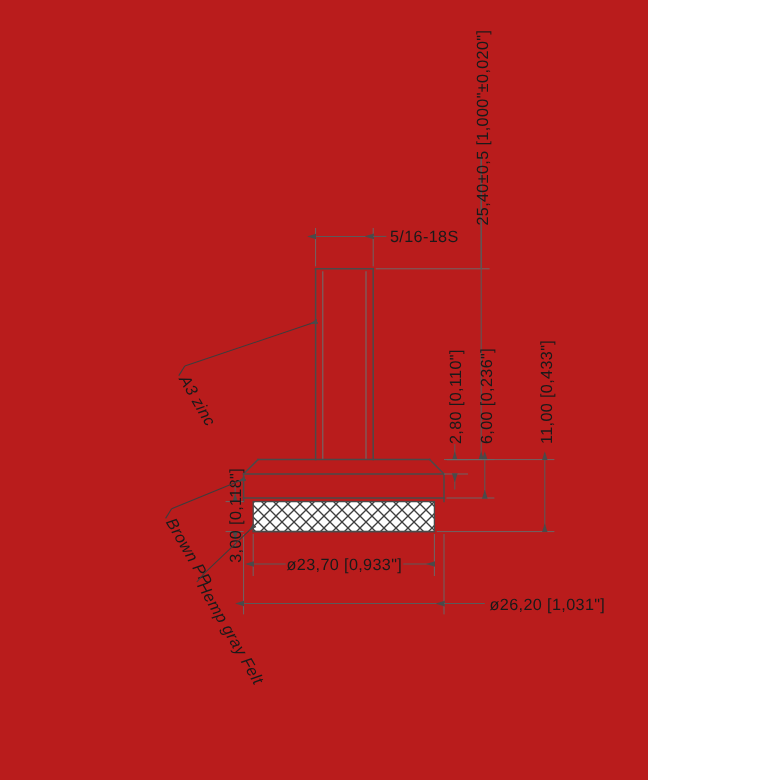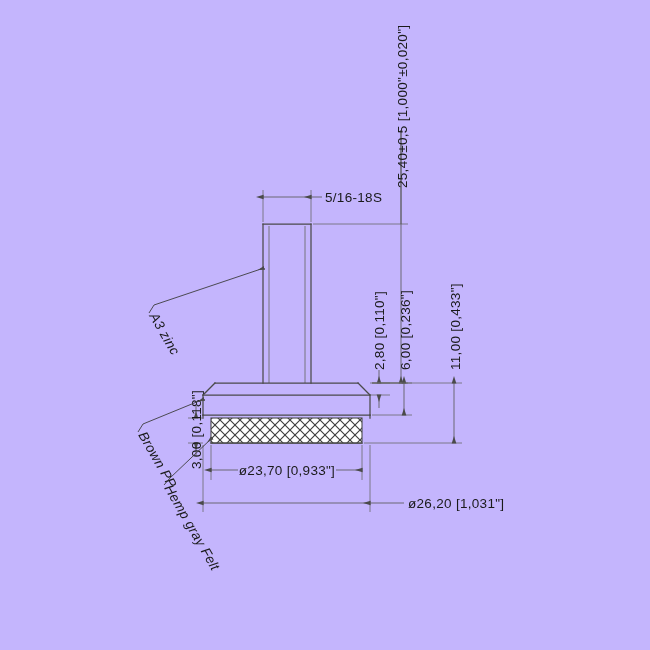--- a/index.html
+++ b/index.html
@@ -8,23 +8,23 @@
     background: #ffffff;
   }
   body {
     width: 650px;
     height: 650px;
     font-family: "Liberation Sans", sans-serif;
     overflow: hidden;
   }
   #drawing-root {
     position: relative;
-    width: 650px;
+    width: 540px;
     height: 650px;
-    background: #c4b5fd;
+    background: #b91c1c;
   }
   svg#cad-svg {
     position: absolute;
     top: 0;
     left: 0;
     width: 650px;
     height: 650px;
     display: block;
   }
   .dim-text {

